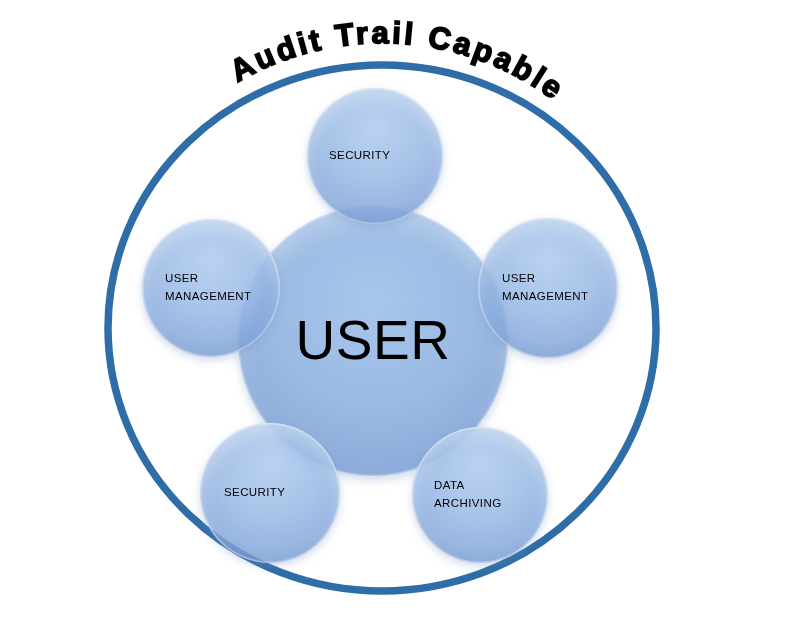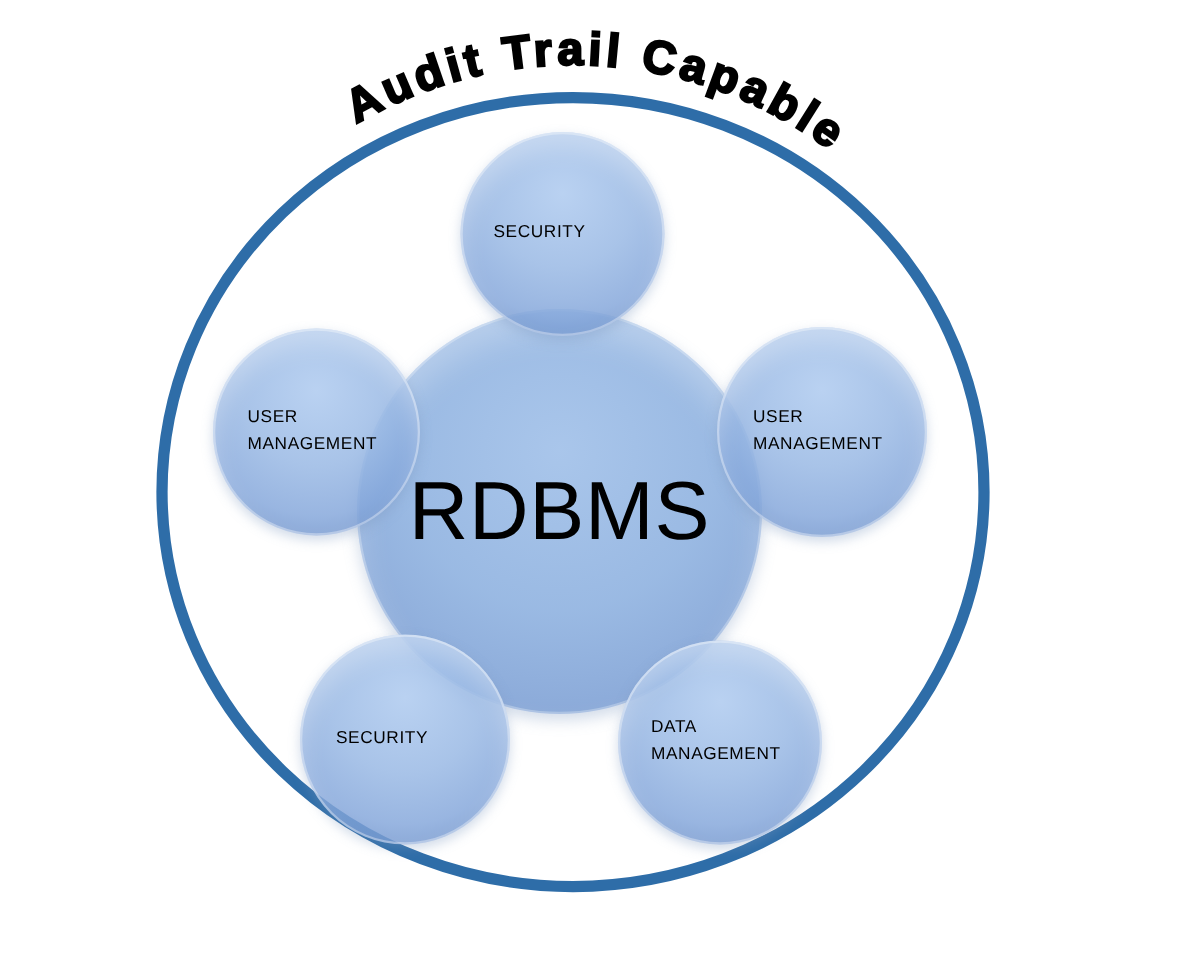--- a/index.html
+++ b/index.html
@@ -93,33 +93,33 @@
 
   <svg class="ring-svg" width="788" height="640" viewBox="0 0 788 640">
     <ellipse cx="382" cy="328" rx="274" ry="263" fill="none" stroke="#2E6DA8" stroke-width="7.5"></ellipse>
     <path id="titleArc" d="M 205 105 A 285 285 0 0 1 585 128" fill="none" stroke="none"></path>
     <text class="arc-title">
       <textPath href="#titleArc" startOffset="50%" text-anchor="middle">Audit Trail Capable</textPath>
     </text>
   </svg>
 
   <div class="circle center-circle c-center">
-    <span class="node-label center-label">RDBMS</span>
+    <span class="node-label center-label">USER</span>
   </div>
 
   <div class="circle satellite c-security">
     <span class="node-label">SECURITY</span>
   </div>
 
   <div class="circle satellite c-user">
     <span class="node-label">USER MANAGEMENT</span>
   </div>
 
   <div class="circle satellite c-data">
-    <span class="node-label">DATA MANAGEMENT</span>
+    <span class="node-label">DATA ARCHIVING</span>
   </div>
 
   <div class="circle satellite c-archiving">
     <span class="node-label">SECURITY</span>
   </div>
 
   <div class="circle satellite c-event">
     <span class="node-label">USER MANAGEMENT</span>
   </div>
 

